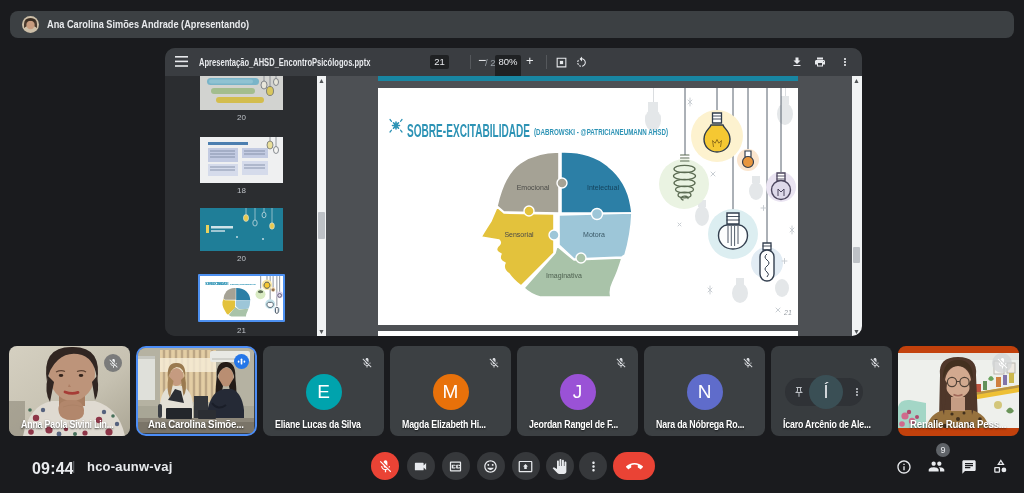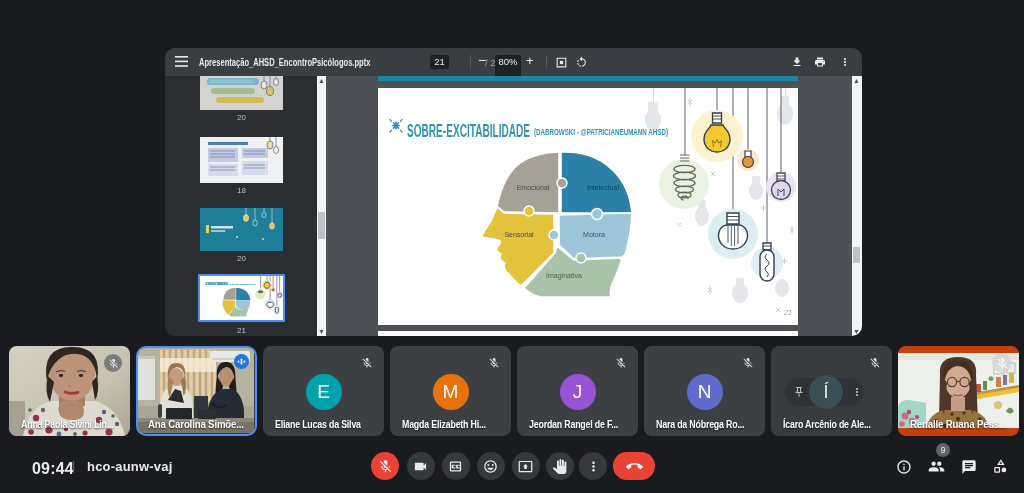--- a/index.html
+++ b/index.html
@@ -42,20 +42,29 @@
 </style>
 </head>
 <body>
 <svg width="0" height="0" style="position:absolute">
     <defs>
 <path id="micoff" d="M19 11h-1.7c0 .74-.16 1.43-.43 2.05l1.23 1.23c.56-.98.9-2.09.9-3.28zm-4.02.17c0-.06.02-.11.02-.17V5c0-1.66-1.34-3-3-3S9 3.34 9 5v.18l5.98 5.99zM4.27 3L3 4.27l6.01 6.01V11c0 1.66 1.33 3 2.99 3 .22 0 .44-.03.65-.08l1.66 1.66c-.71.33-1.5.52-2.31.52-2.76 0-5.3-2.1-5.3-5.1H5c0 3.41 2.72 6.23 6 6.72V21h2v-3.28c.91-.13 1.77-.45 2.54-.9L19.73 21 21 19.73 4.27 3z"></path>
 </defs>
   </svg>
 <div id="stage">
 
+  <div class="abs" id="toppill">
+    <svg class="abs" style="left:12px;top:5px;" width="17" height="17" viewBox="0 0 17 17">
+      <circle cx="8.5" cy="8.5" r="8.5" fill="#cdbfa8"></circle>
+      <path d="M2 8 Q2 2 8.5 2 Q15 2 15 8 L15 12 Q11 9 8.5 9 Q6 9 2 12 Z" fill="#4a3a2e"></path>
+      <circle cx="8.5" cy="9" r="4.2" fill="#c79b7e"></circle>
+      <path d="M3.5 6 Q4 2.5 8.5 2.5 Q13 2.5 13.5 6 Q11 4.5 8.5 4.8 Q6 4.5 3.5 6Z" fill="#3a2d22"></path>
+    </svg>
+    <div class="name">Ana Carolina Simões Andrade (Apresentando)</div>
+  </div>
 
   <div class="abs" id="viewer">
     <div id="vtoolbar">
 
       <svg class="abs" style="left:10px;top:8px;" width="13" height="11" viewBox="0 0 13 11">
         <rect x="0" y="0" width="13" height="1.6" fill="#e8eaed"></rect>
         <rect x="0" y="4.6" width="13" height="1.6" fill="#e8eaed"></rect>
         <rect x="0" y="9.2" width="13" height="1.6" fill="#e8eaed"></rect>
       </svg>
       <div class="abs" style="left:34px;top:8px;color:#e8eaed;font-size:10.5px;font-weight:bold;transform:scaleX(0.72);transform-origin:0 0;white-space:nowrap;">Apresentação_AHSD_EncontroPsicólogos.pptx</div>

